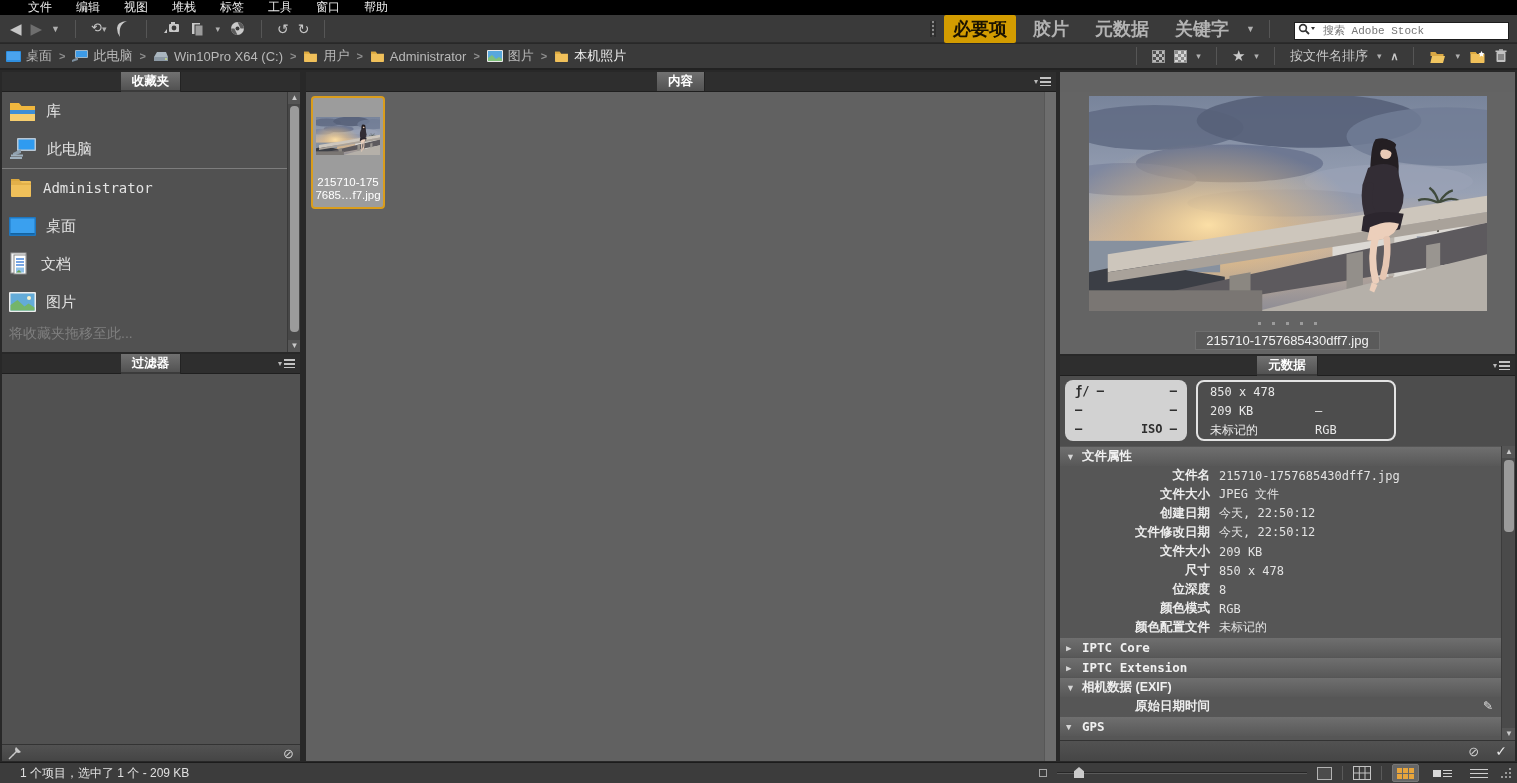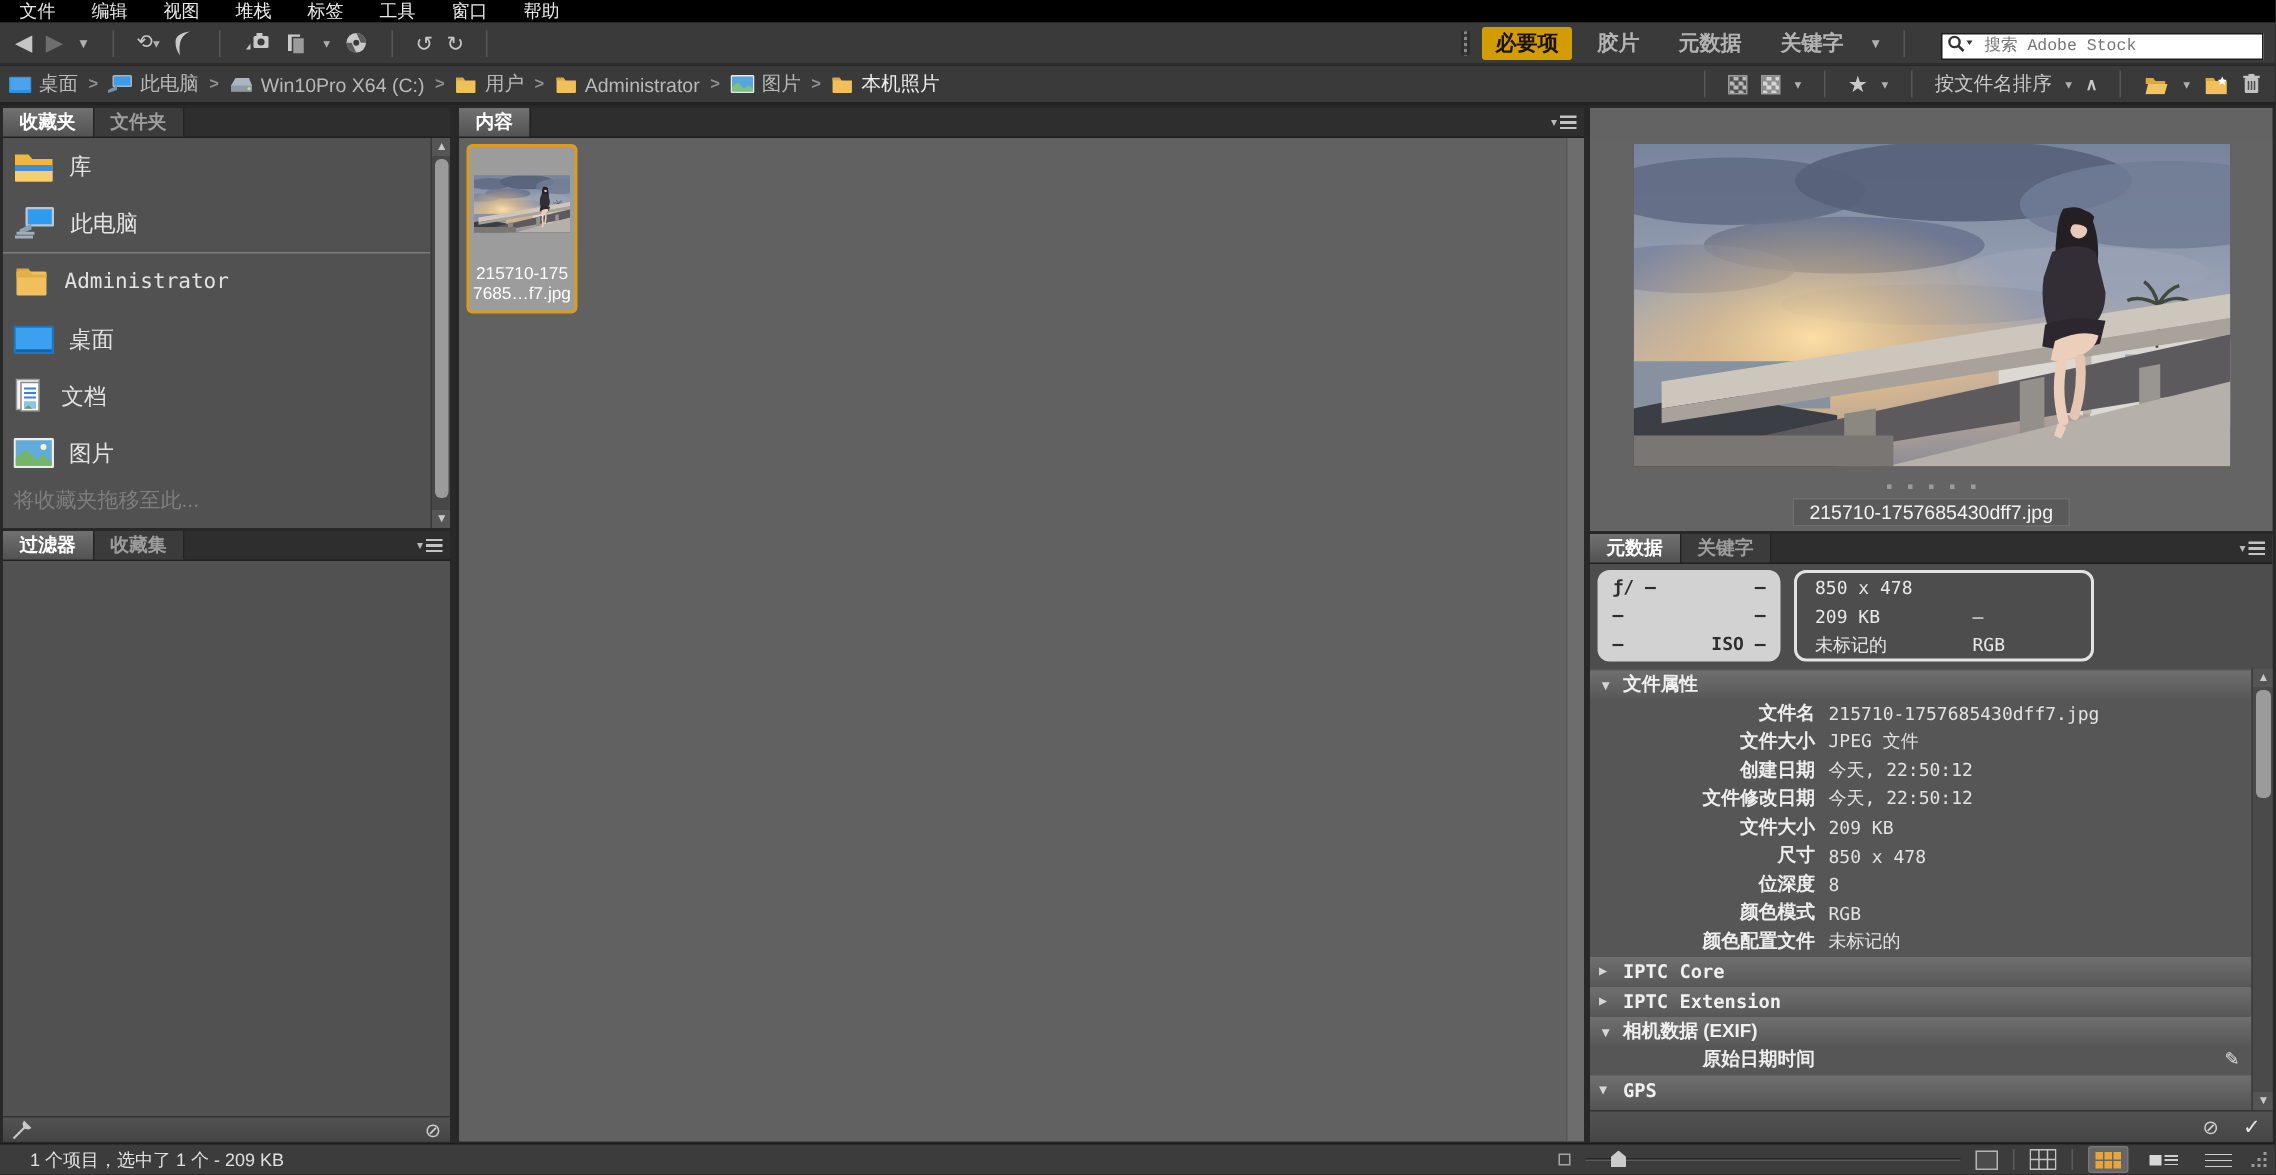--- a/index.html
+++ b/index.html
@@ -6,38 +6,38 @@
   html,body { width:1517px; height:783px; overflow:hidden; }
   body {
     font-family:"Liberation Sans", sans-serif;
     background:#282828; color:#ddd; position:relative;
     -webkit-user-select:none; user-select:none;
   }
   .mono { font-family:"DejaVu Sans Mono", monospace; }
 
   
   #menubar { position:absolute; left:0; top:0; width:1517px; height:15px;
-    background:#000; display:flex; align-items:center; padding-left:13px; gap:24px; }
+    background:#000; display:flex; align-items:center; padding-left:28px; gap:24px; }
   #menubar .mi { font-size:12px; color:#e8e8e8; line-height:15px; cursor:default; }
 
   
   #toolbar1 { position:absolute; left:0; top:15px; width:1517px; height:28px;
     background:#3a3a3a; border-bottom:1px solid #2c2c2c; display:flex; align-items:center; }
   .tb-left { display:flex; align-items:center; gap:9px; padding-left:10px; }
   .tbi { font-size:15px; color:#c6c6c6; line-height:20px; }
   .tbi.disabled { color:#6e6e6e; }
   .tbi-caret { font-size:9px; color:#b0b0b0; }
   .tb-sep { width:1px; height:18px; background:#565656; margin:0 6px; }
   .svgi { display:inline-block; vertical-align:middle; }
 
   .tb-right { margin-left:auto; display:flex; align-items:center; padding-right:8px; gap:8px; }
   .drag-dots { width:6px; height:16px;
     background:repeating-linear-gradient(#8a8a8a 0 2px, transparent 2px 4px);
     border-left:2px solid #2f2f2f; border-right:2px solid #2f2f2f; }
-  .ws-tab { font-size:14px; font-weight:bold; color:#b3b3b3; padding:2px 9px; border-radius:2px; }
+  .ws-tab { font-size:18px; font-weight:bold; color:#b3b3b3; padding:2px 9px; border-radius:2px; }
   .ws-tab.active { background:#d39c00; color:#1a1200; }
   .search-wrap { position:relative; width:215px; height:18px; margin-left:10px; }
   .search-wrap input { width:100%; height:100%; border:1px solid #1d1d1d; background:#fff;
     font-family:Liberation Mono, monospace; font-size:11px; color:#444; padding:0 12px 0 28px; }
   .search-ico { position:absolute; left:4px; top:3px; width:18px; height:12px; }
 
   
   #toolbar2 { position:absolute; left:0; top:44px; width:1517px; height:26px;
     background:#3a3a3a; border-bottom:2px solid #222; display:flex; align-items:center; }
   .bc { display:flex; align-items:center; gap:7px; padding-left:6px; font-size:13px; color:#b9b9b9; }
@@ -48,21 +48,21 @@
   .checker { width:13px; height:13px; border:1px solid #9a9a9a;
     background:repeating-conic-gradient(#b9b9b9 0 25%, #4f4f4f 0 50%) 0 0/6px 6px; }
   .checker.light { background:repeating-conic-gradient(#d6d6d6 0 25%, #8c8c8c 0 50%) 0 0/6px 6px; }
   .star { color:#c9c9c9; font-size:15px; }
   .sort-lbl { font-size:13px; color:#c9c9c9;font-family:Liberation Mono, monospace; }
   .up-arr { font-size:11px; color:#c9c9c9; font-weight:bold; }
 
   
   .panel { position:absolute; background:#515151; overflow:hidden; }
   .tabbar { height:20px; background:#2e2e2e; border-bottom:1px solid #1f1f1f;
-    display:flex; align-items:center; position:relative; }
+    display:flex; align-items:center; position:relative;flex-direction:column; }
   .tab { height:19px; line-height:18px; padding:0 11px; font-size:12.5px; font-weight:bold;
     color:#9d9d9d; background:#3b3b3b; border-right:1px solid #232323; }
   .tab.active { background:linear-gradient(#717171,#525252); color:#fff; }
   .panel-menu { position:absolute; right:5px; top:5px; display:flex; align-items:center; gap:2px; }
   .panel-menu .c { font-size:8px; color:#b9b9b9; }
   .panel-menu .lines { width:11px; height:9px;
     background:repeating-linear-gradient(#c3c3c3 0 2px, transparent 2px 4px); }
 
   
   #fav-panel { left:2px; top:72px; width:298px; height:280px; }

